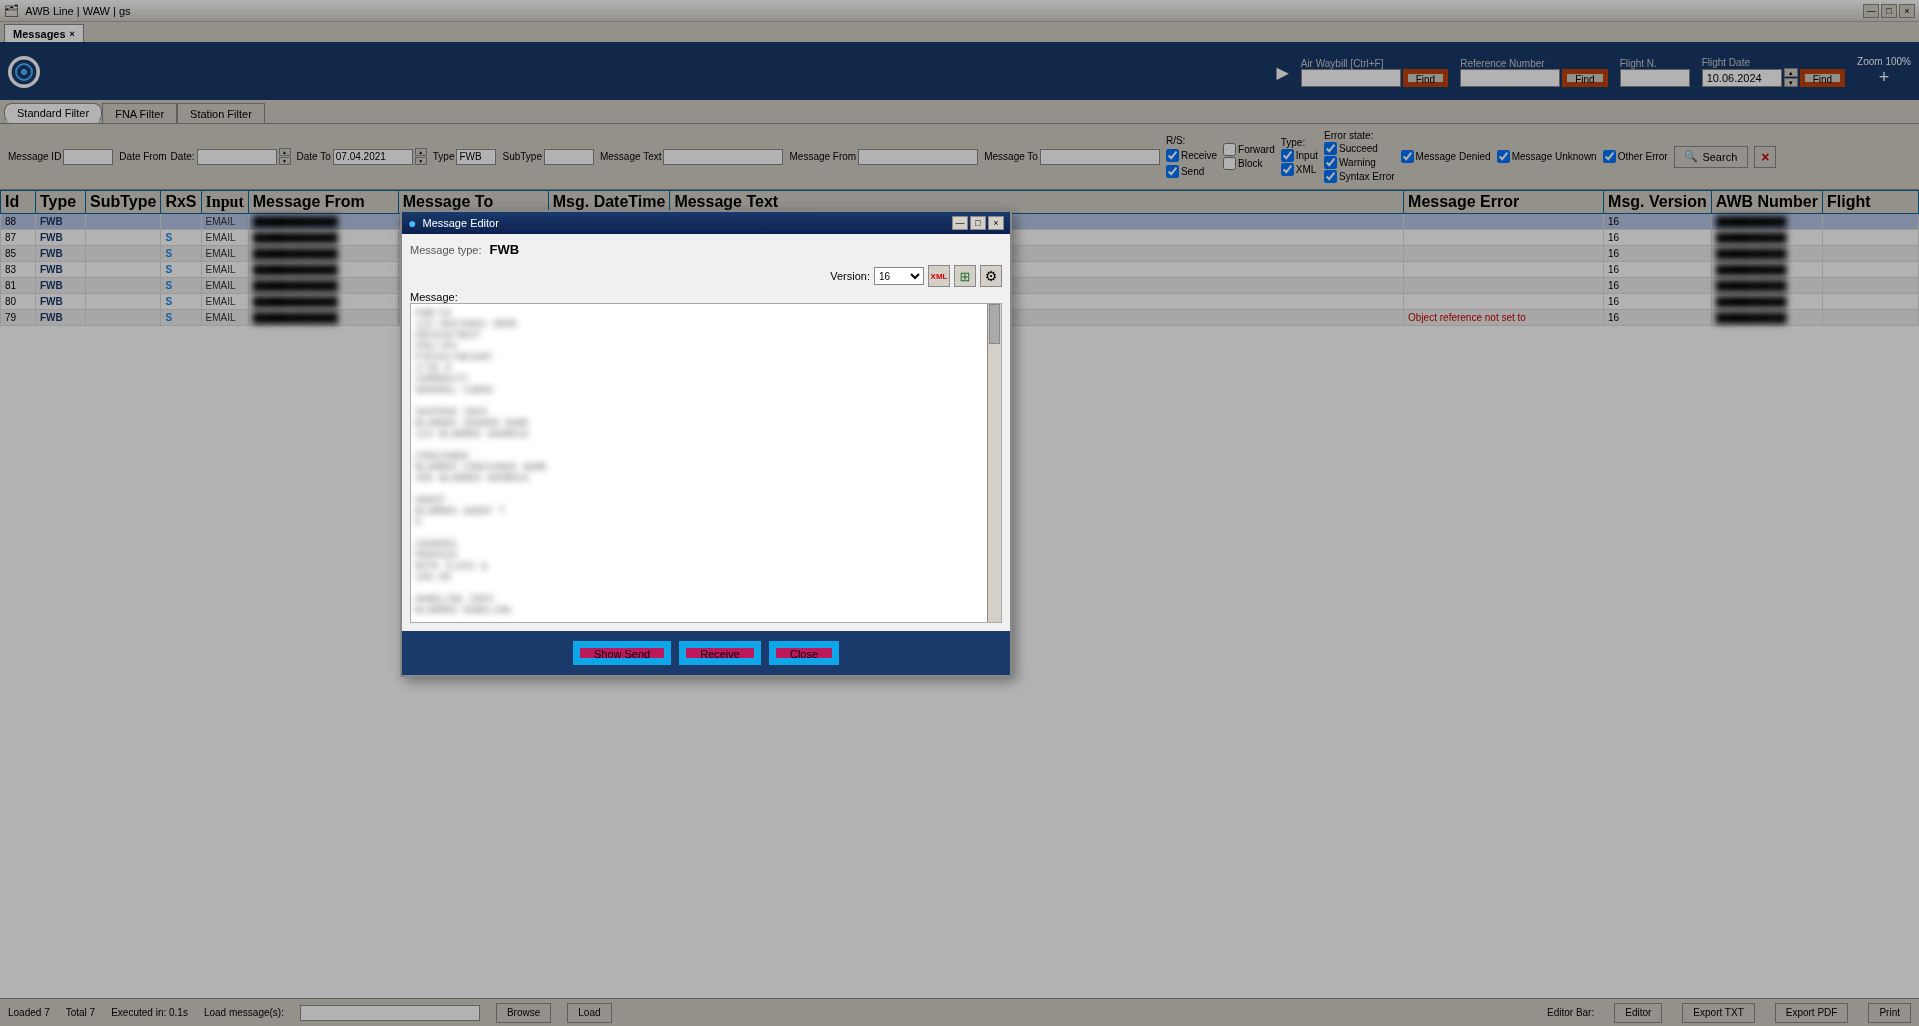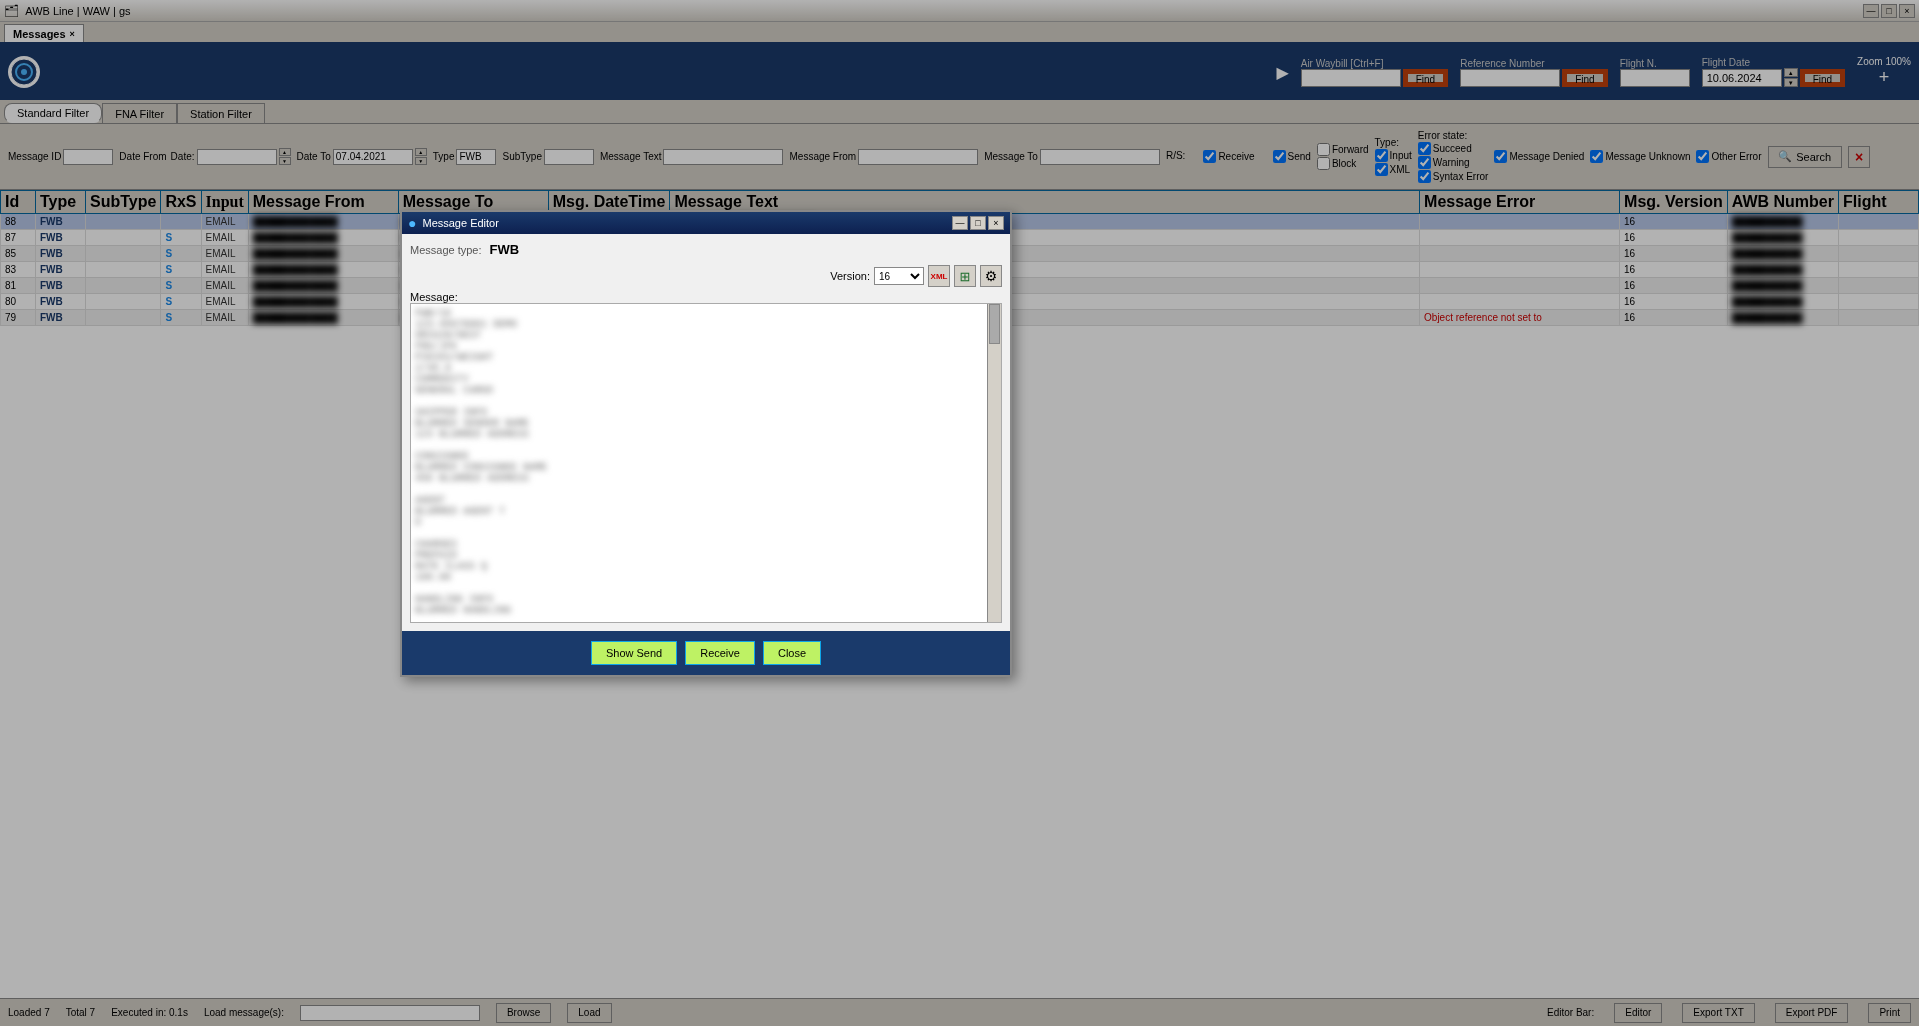--- a/index.html
+++ b/index.html
@@ -289,41 +289,41 @@
     #msg-editor-footer {
       background: #1a3a6b;
       height: 44px;
       display: flex;
       align-items: center;
       justify-content: center;
       gap: 8px;
     }
     .footer-btn {
       height: 24px; padding: 0 14px;
-      background: #bef264; border: 1px solid #0ea5e9;
+      background: #be185d; border: 7px solid #0ea5e9;
       cursor: pointer; font-size: 11px;
     }
 
     
     .blurred { filter: blur(3px); }
 
     
     .col-id { width: 35px; }
     .col-type { width: 50px; }
     .col-subtype { width: 60px; }
     .col-rxs { width: 25px; }
     .col-input { width: 45px; font-family: Liberation Serif, serif; }
     .col-from { width: 150px; }
     .col-to { width: 150px; }
     .col-datetime { width: 120px; }
     .col-text { width: auto; }
     .col-error { width: 200px; }
     .col-version { width: 80px; }
     .col-awb { width: 100px; }
-    .col-flight { width: 80px; }
+    .col-flight { width: 96px; }
 
     #app-wrapper {
       display: flex;
       flex-direction: column;
       height: 1026px;
     }
 
     #content-area {
       flex: 1;
       display: flex;
@@ -467,21 +467,21 @@
       <div class="search-field-group">
         <span class="search-label">Message From</span>
         <input class="search-input search-input-lg" type="text" style="">
       </div>
 
       <div class="search-field-group">
         <span class="search-label">Message To</span>
         <input class="search-input search-input-lg" type="text" style="">
       </div>
 
-      <div style="display:flex;flex-direction:row;gap:18px;">
+      <div style="display:flex;flex-direction:column;gap:3px;">
         <span class="search-label">R/S:</span>
         <div class="checkbox-group">
           <input type="checkbox" checked="" style="">
           <span class="cb-label">Receive</span>
         </div>
         <div class="checkbox-group">
           <input type="checkbox" checked="" style="">
           <span class="cb-label">Send</span>
         </div>
       </div>

